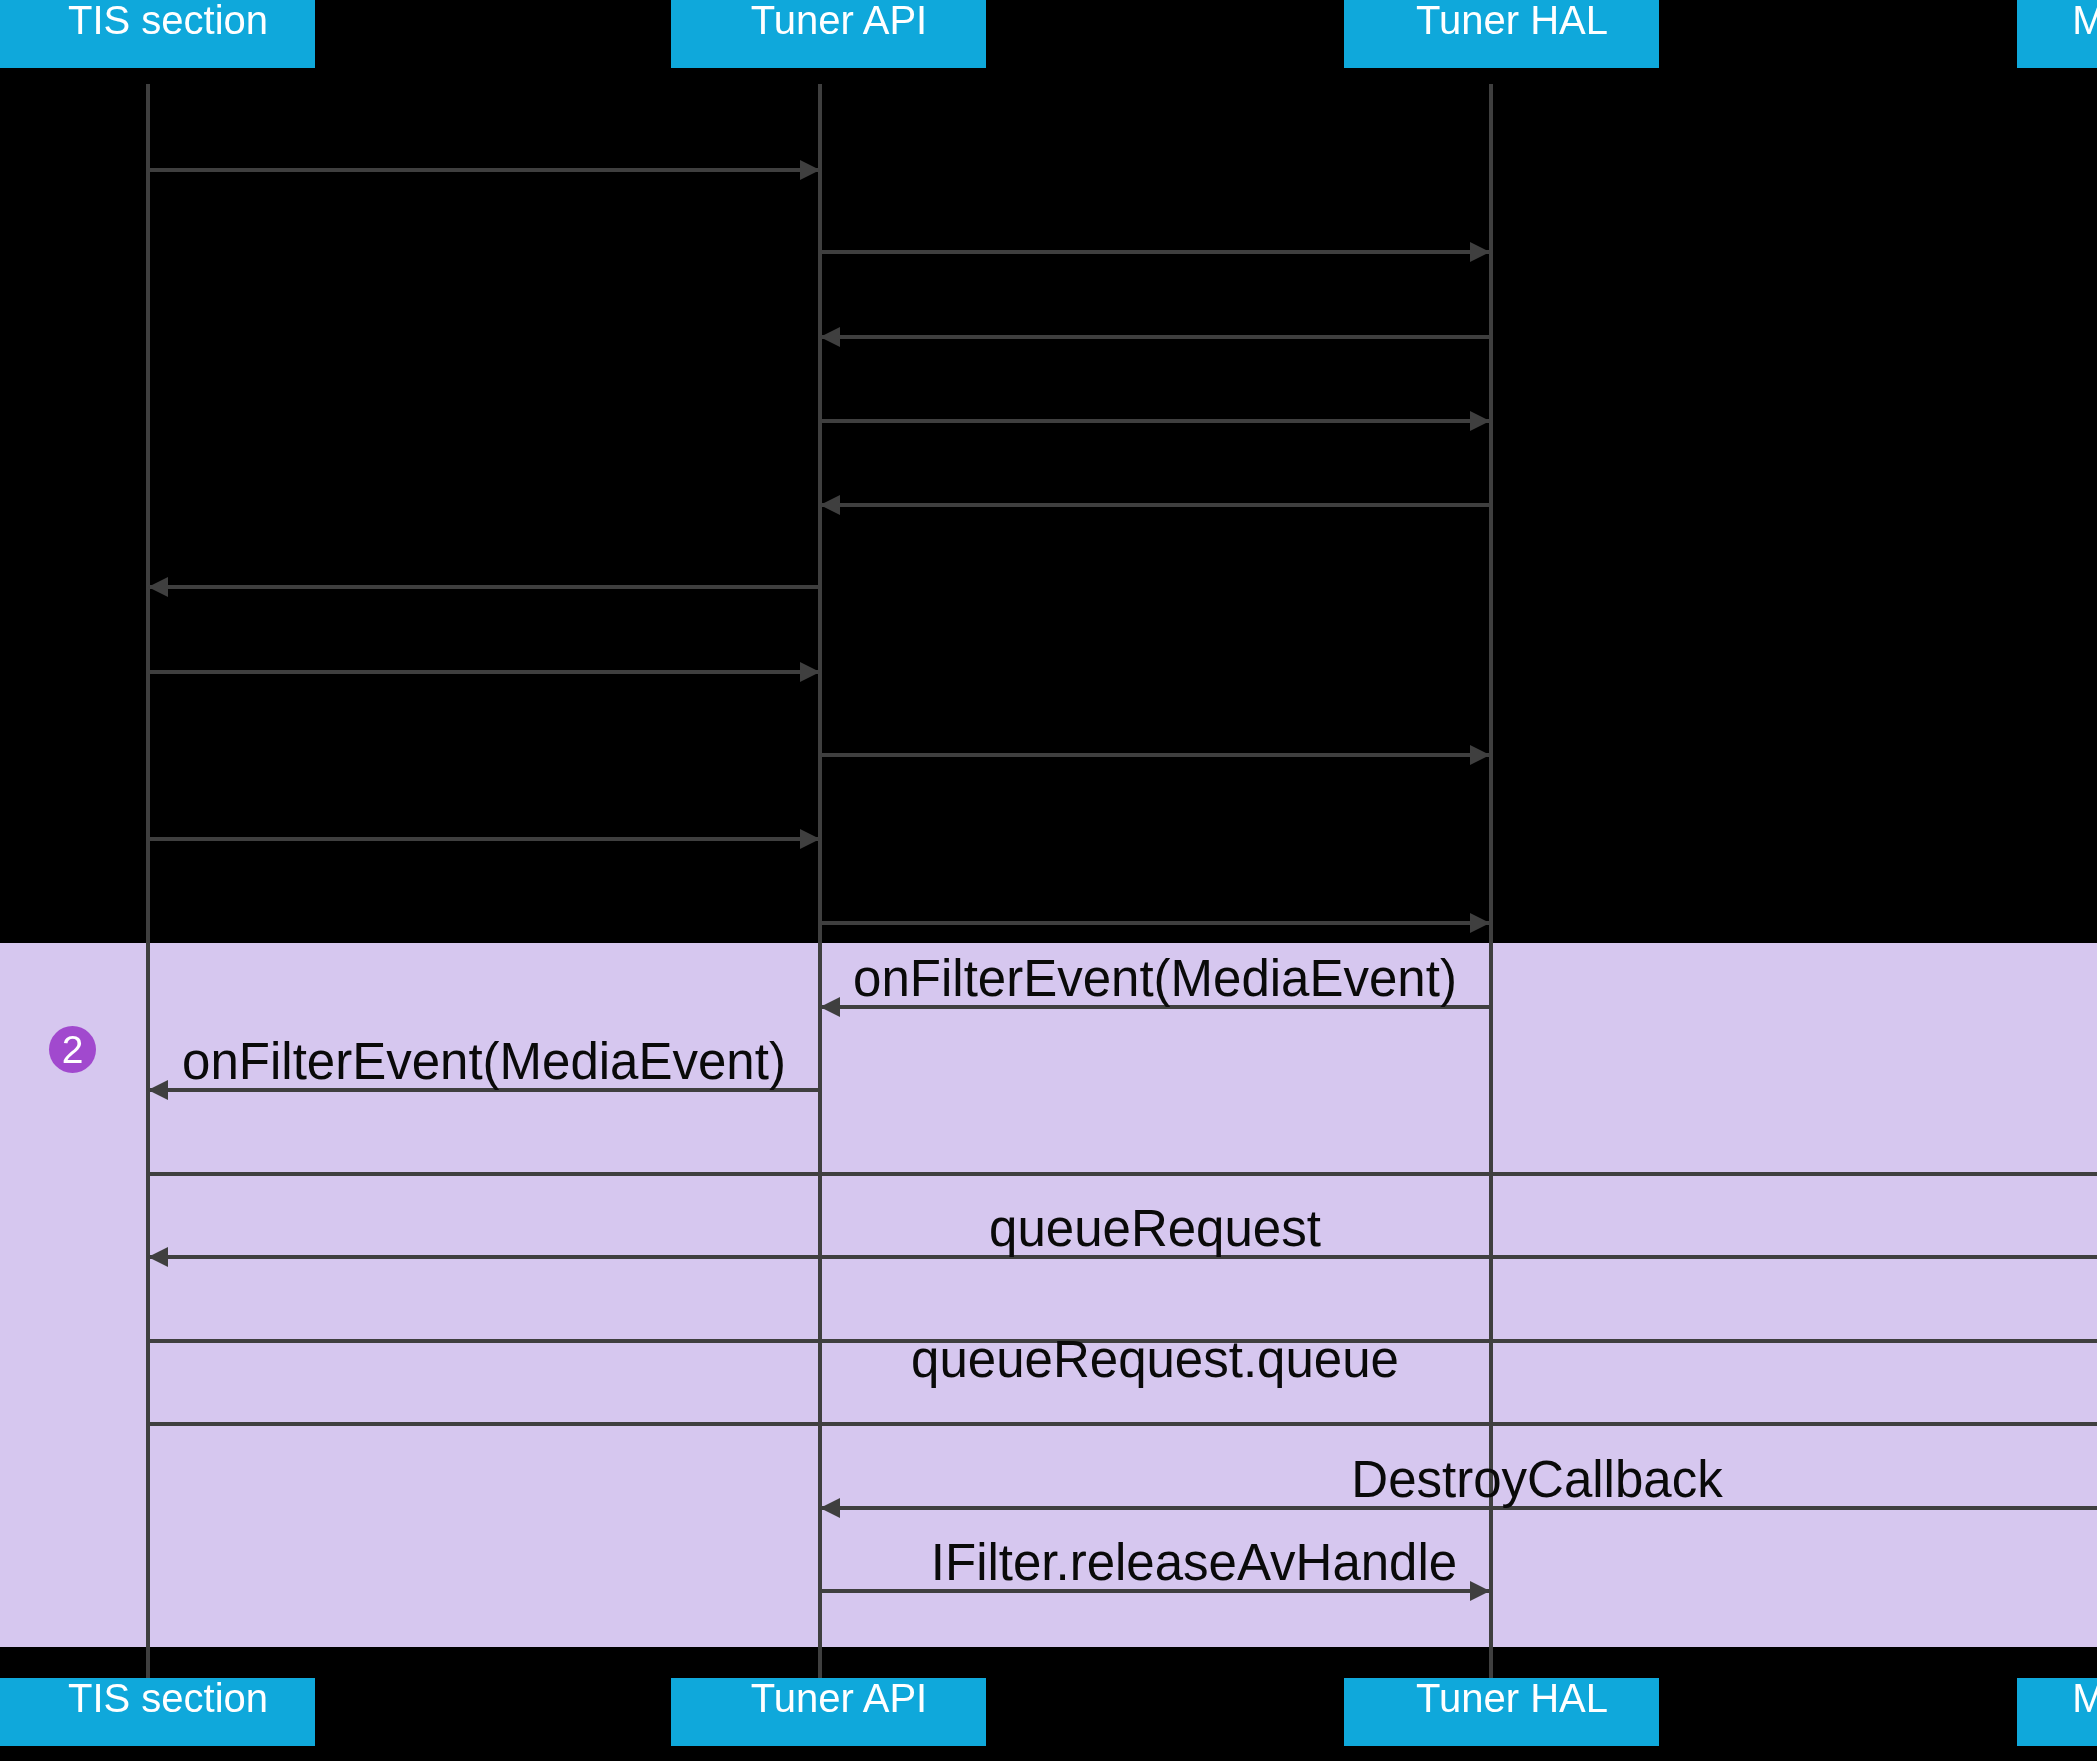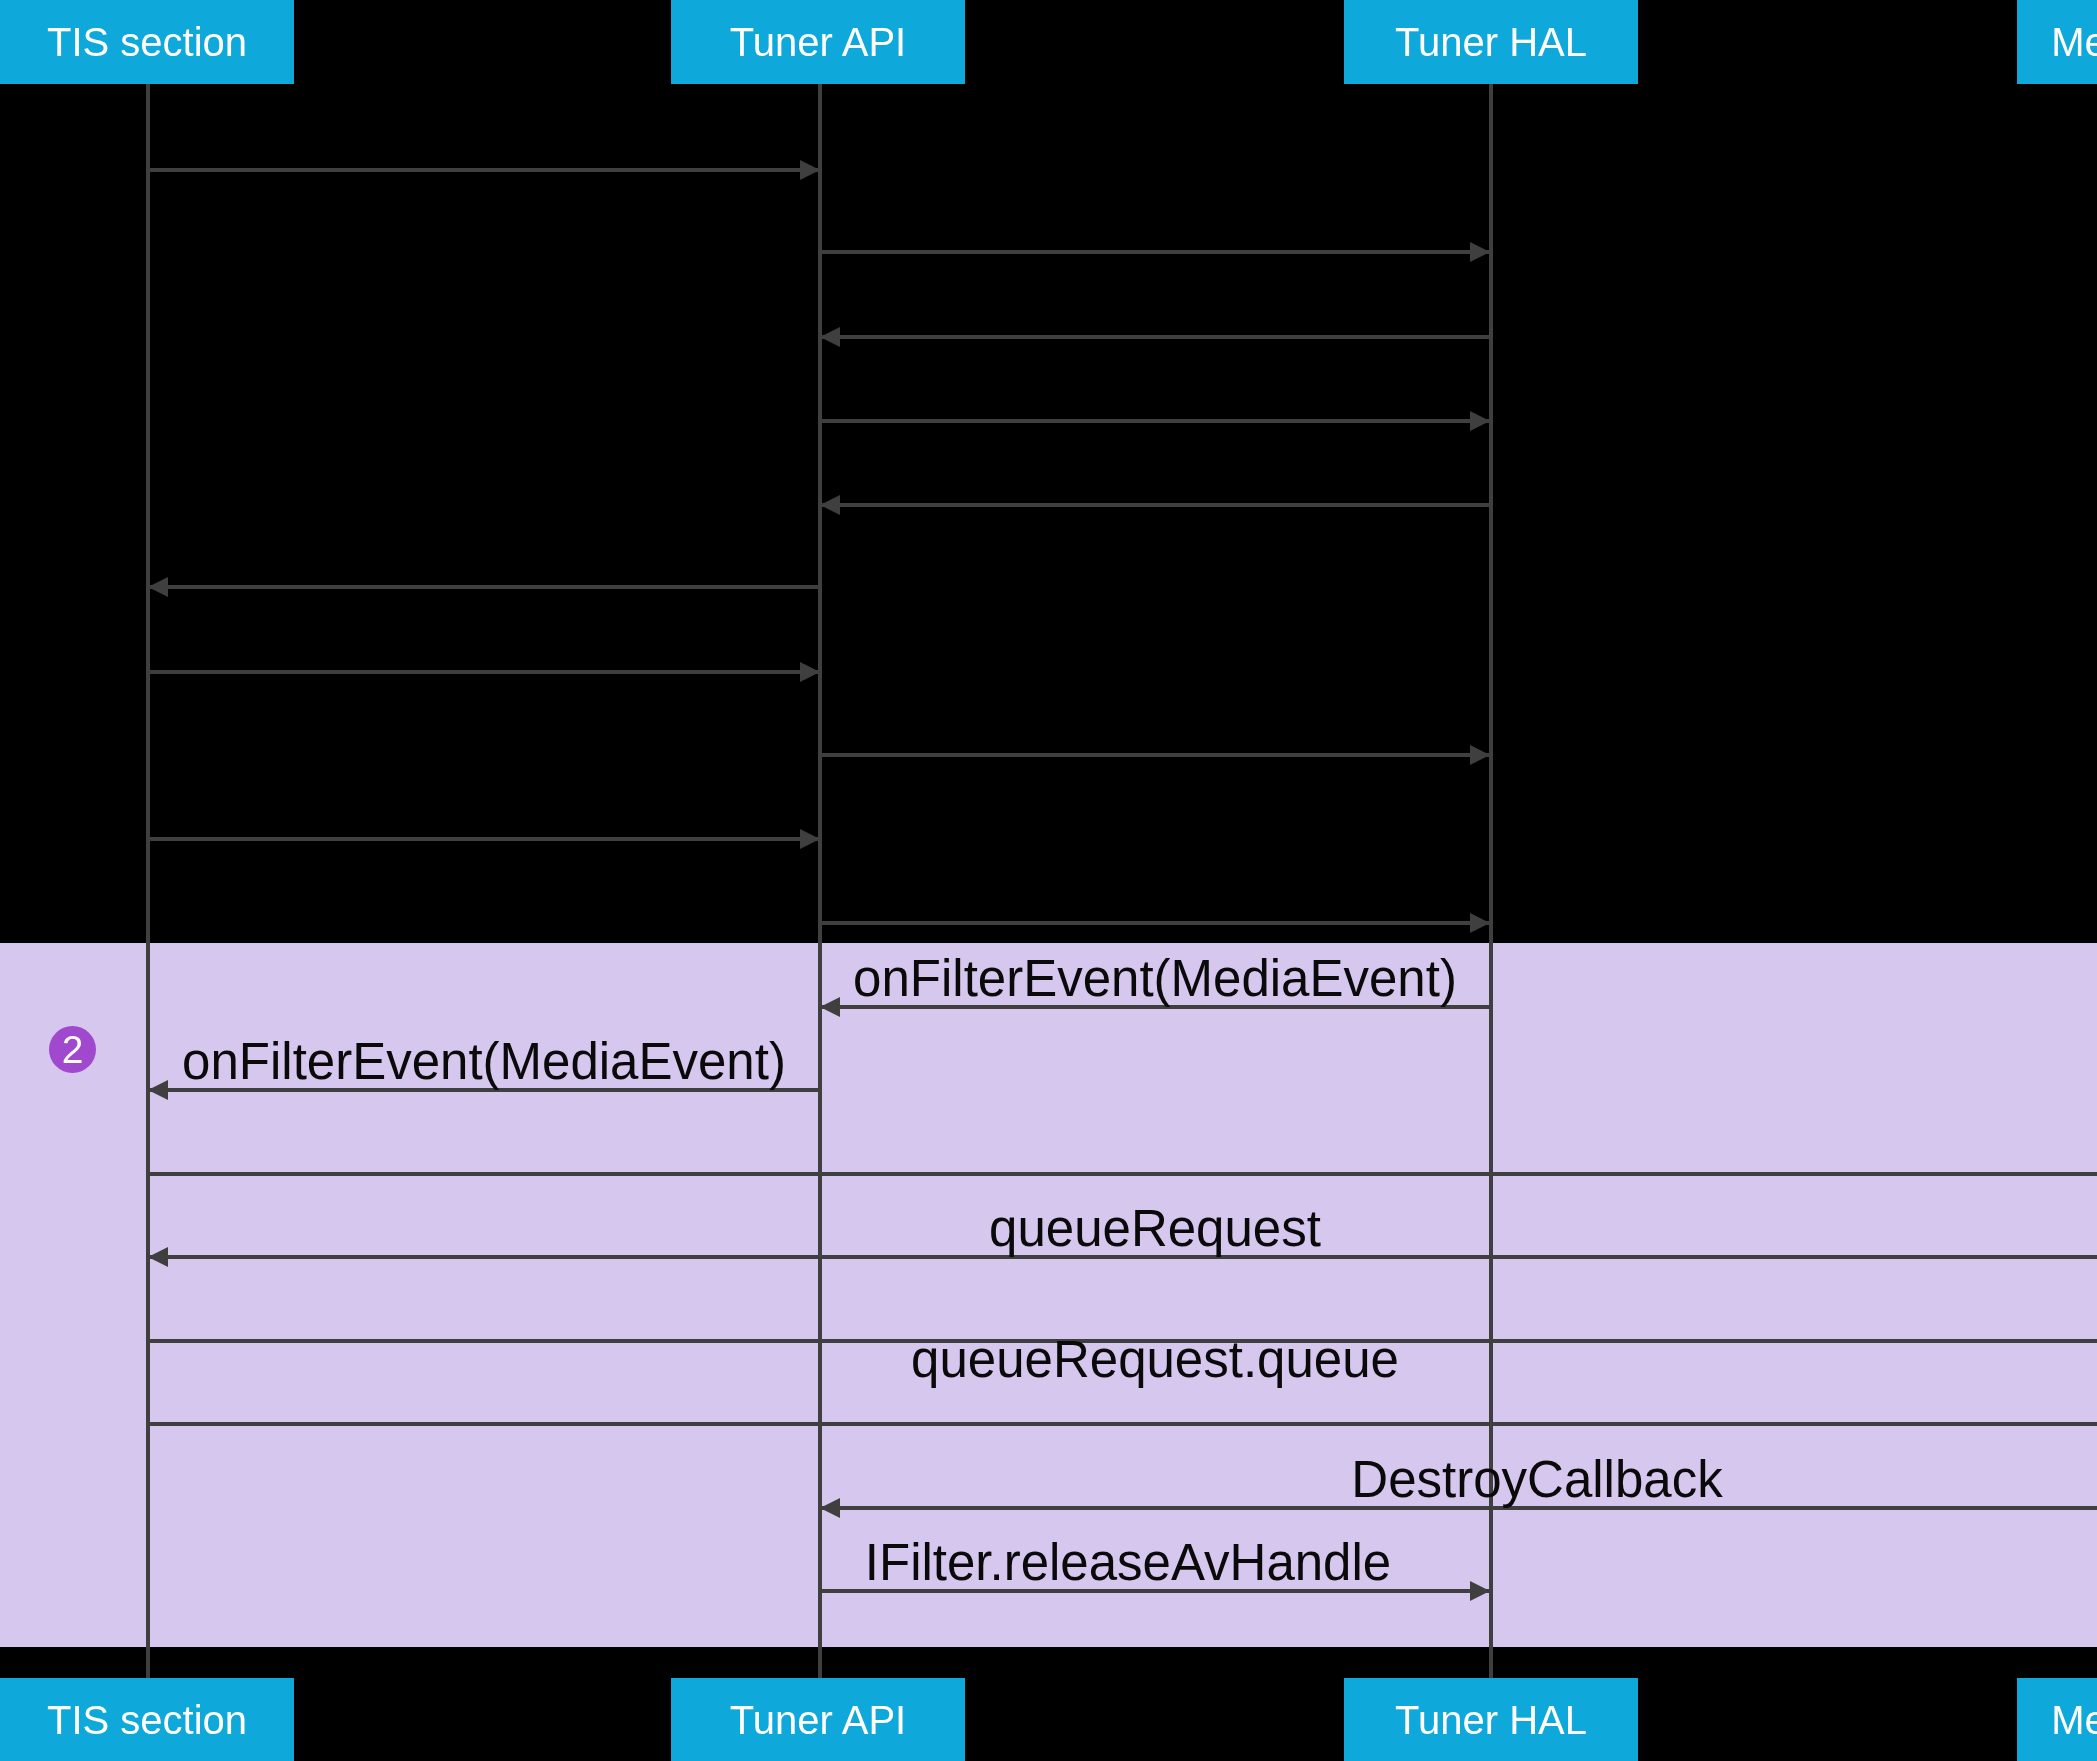--- a/index.html
+++ b/index.html
@@ -30,30 +30,30 @@
     position: absolute;
     top: 84px;
     height: 1594px;
     width: 3.8px;
     background: #3F3F3F;
     z-index: 2;
   }
   
   .pbox {
     position: absolute;
-    height: 84px;
+    height: 68px;
     background: #0FA8DB;
     color: #FFFFFF;
     display: flex;
-    align-items: center;
     justify-content: center;
     font-size: 40px;
     line-height: 1;
     z-index: 5;
     white-space: nowrap;
+    padding-left: 21px;
   }
   .pbox.top { top: 0; }
   .pbox.bottom { top: 1678px; }
   
   .arrow {
     position: absolute;
     height: 3.8px;
     background: #3F3F3F;
     z-index: 3;
   }
@@ -187,19 +187,19 @@
   <div class="arrow dir-right" style="left:148px;top:1339px;width:2014px"></div>
 
   <div class="msg-label" style="left:1155px;top:1332px">queueRequest.queue</div>
   <div class="arrow dir-right" style="left:148px;top:1422px;width:2014px"></div>
 
   <div class="msg-label" style="left:1537px;top:1452px">DestroyCallback</div>
   <div class="arrow dir-left" style="left:820px;top:1506px;width:1342px">
       <i class="head"></i>
     </div>
 
-  <div class="msg-label" style="left:1128px;top:1535px">IFilter.releaseAvHandle</div>
+  <div class="msg-label" style="left:1194px;top:1535px">IFilter.releaseAvHandle</div>
   <div class="arrow dir-right" style="left:820px;top:1589px;width:670px">
       <i class="head"></i>
     </div>
 
 </div>
 
 
 </body></html>

